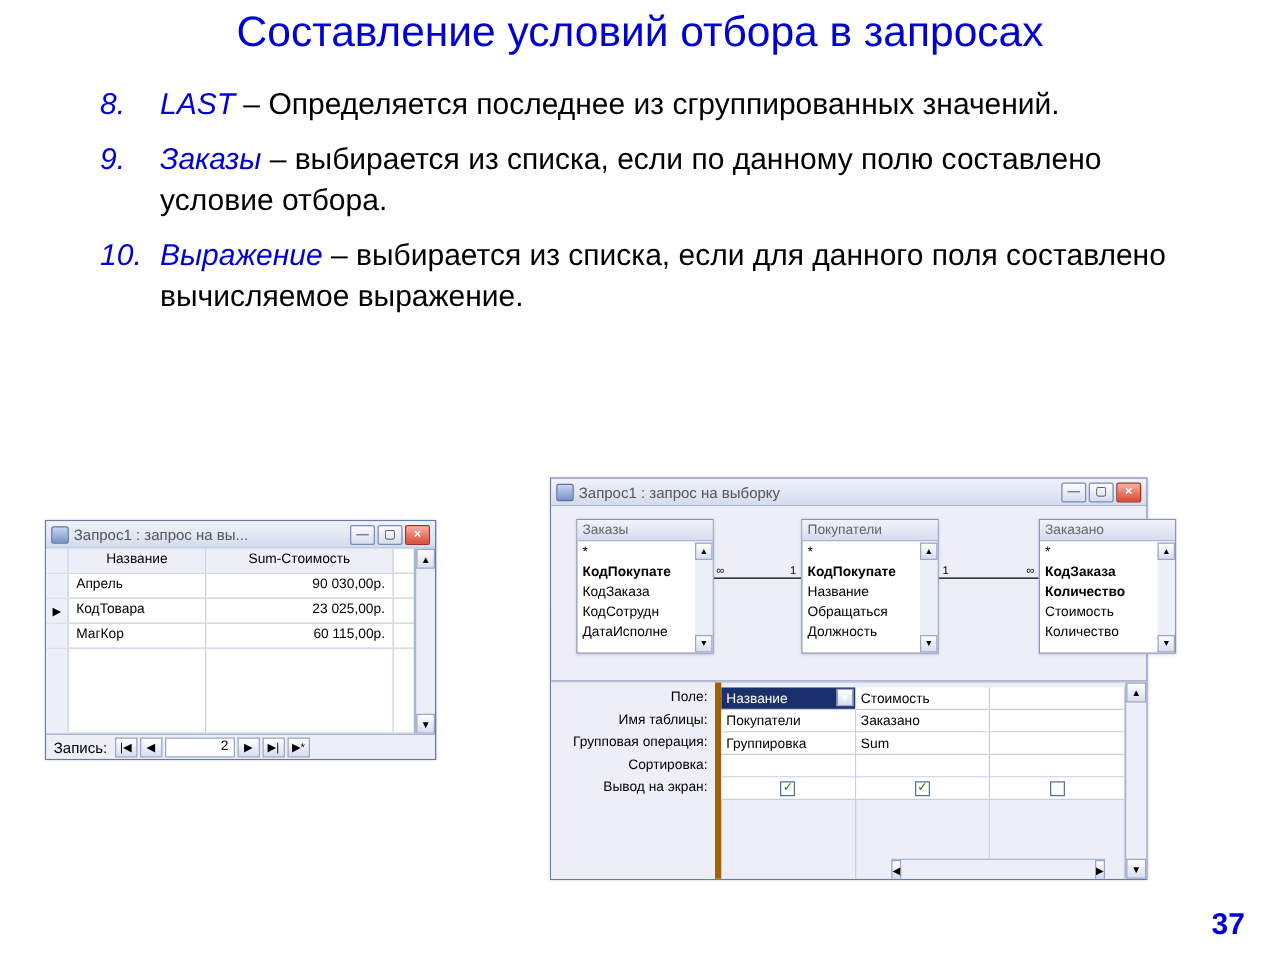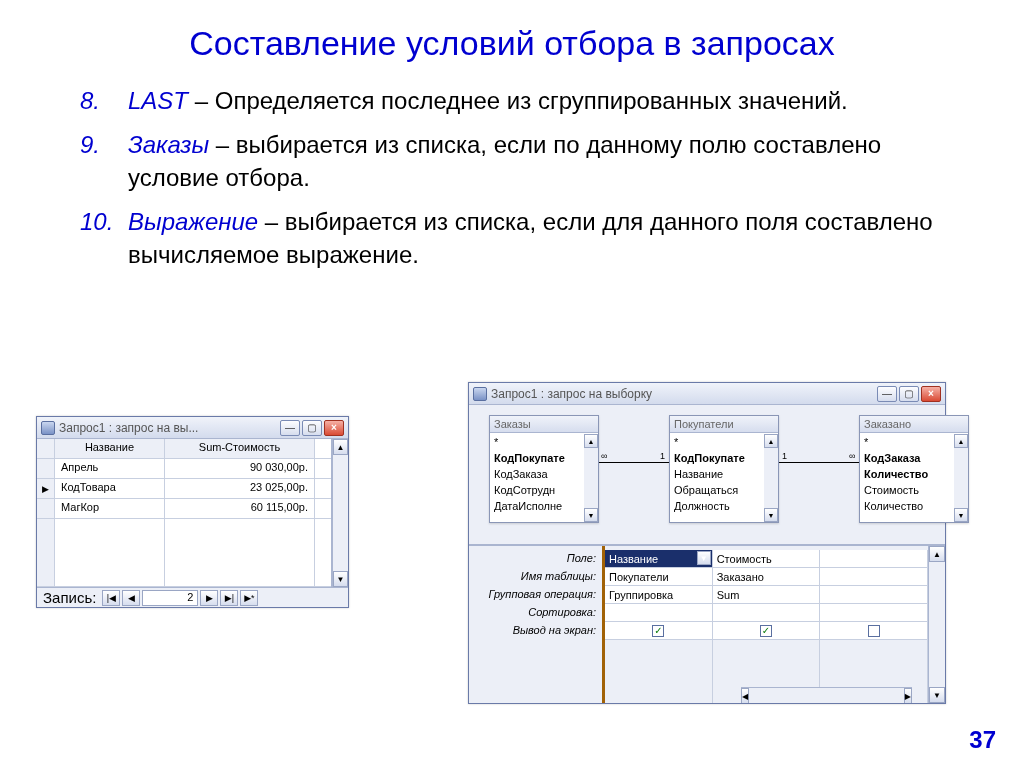--- a/index.html
+++ b/index.html
@@ -6,21 +6,21 @@
   html, body {
     margin: 0; padding: 0;
     width: 1024px; height: 768px;
     font-family: Arial, Helvetica, sans-serif;
     background: #fff;
     overflow: hidden;
   }
   .slide {
     width: 1024px; height: 768px;
     position: relative;
-    padding: 24px 50px 0 50px;
+    padding: 7px 50px 0 50px;
   }
   .title {
     color: #0000d0;
     font-size: 34px;
     text-align: center;
     margin: 0 0 22px 0;
     font-weight: 400;
   }
   ol.points {
     margin: 0 0 0 30px;
@@ -172,40 +172,40 @@
     position: absolute;
     left: 0; right: 0; bottom: 0;
     height: 20px;
     background: #eceff7;
     border-top: 1px solid #aab5d0;
     display: flex;
     align-items: center;
     padding: 0 2px;
     gap: 2px;
   }
-  .recnav .lbl { font-size: 15px; padding: 0 4px; white-space:nowrap; }
+  .recnav .lbl { font-size: 12px; padding: 0 4px; white-space:nowrap; }
   .navbtn {
     width: 18px; height: 16px;
     border: 1px solid #9aa6c4;
     background: linear-gradient(#fff,#d6ddee);
     display:flex; align-items:center; justify-content:center;
     font-size: 9px;
   }
   .recnum {
     width: 56px; height: 16px;
     border: 1px solid #9aa6c4;
     background: #fff;
     text-align: right;
     padding: 0 4px;
     font-size: 11px;
   }
 
   
   #win-design {
-    left: 468px; top: 382px;
+    left: 440px; top: 382px;
     width: 478px; height: 322px;
   }
   .dz-rel {
     position: absolute;
     top: 22px; left: 0; right: 0;
     height: 140px;
     background: #eceff7;
     border-bottom: 1px solid #aab5d0;
   }
   .tbl {
@@ -262,24 +262,23 @@
 
   .design-grid-wrap {
     position:absolute;
     left:0; right:0; top:162px; bottom:0;
     background:#eceff7;
     border-top:1px solid #aab5d0;
     display:flex;
   }
   .dg-labels {
     width: 136px;
-    border-right:3px solid #a16207;
+    border-right:5px solid #a16207;
     background:#eceff7;
     padding-top:4px;
-    font-style:italic;
   }
   .dg-labels div {
     height: 18px;
     text-align: right;
     padding: 2px 6px 0 0;
     font-size: 11px;
     white-space:nowrap;
   }
   .dg-cols {
     flex:1;

